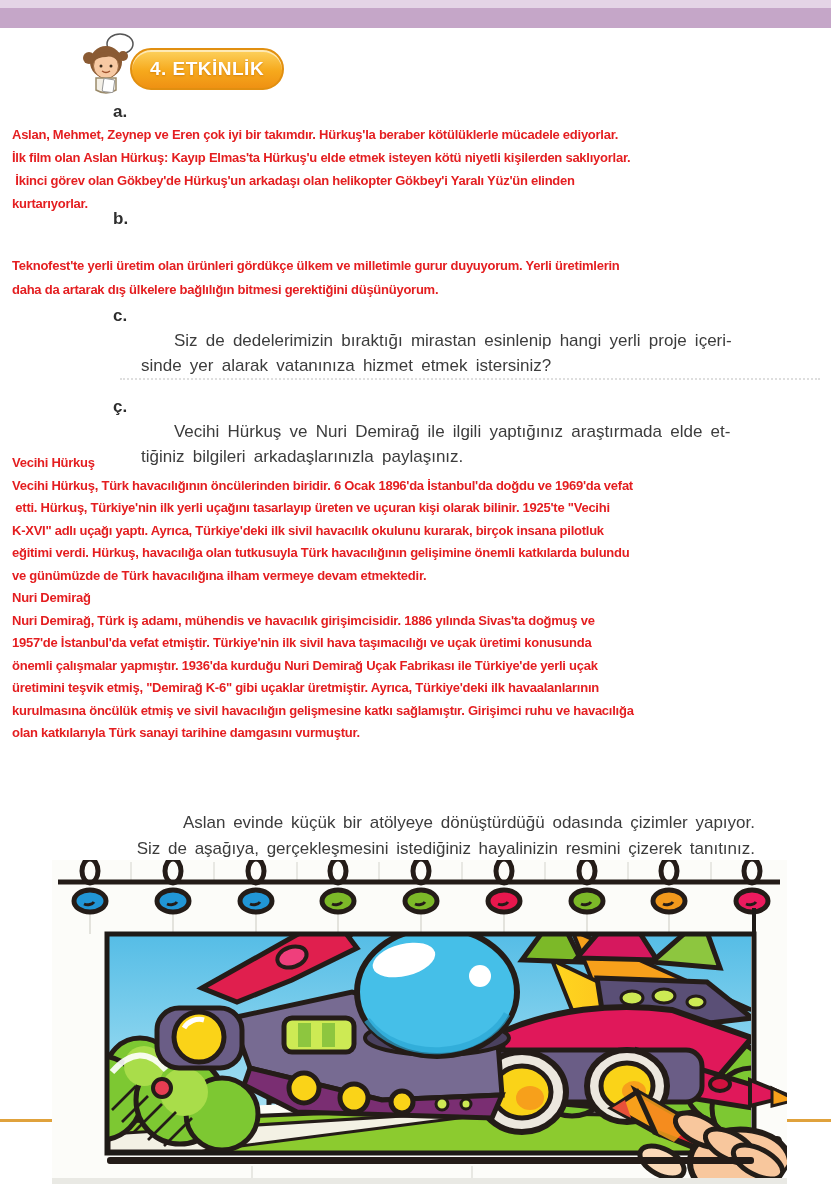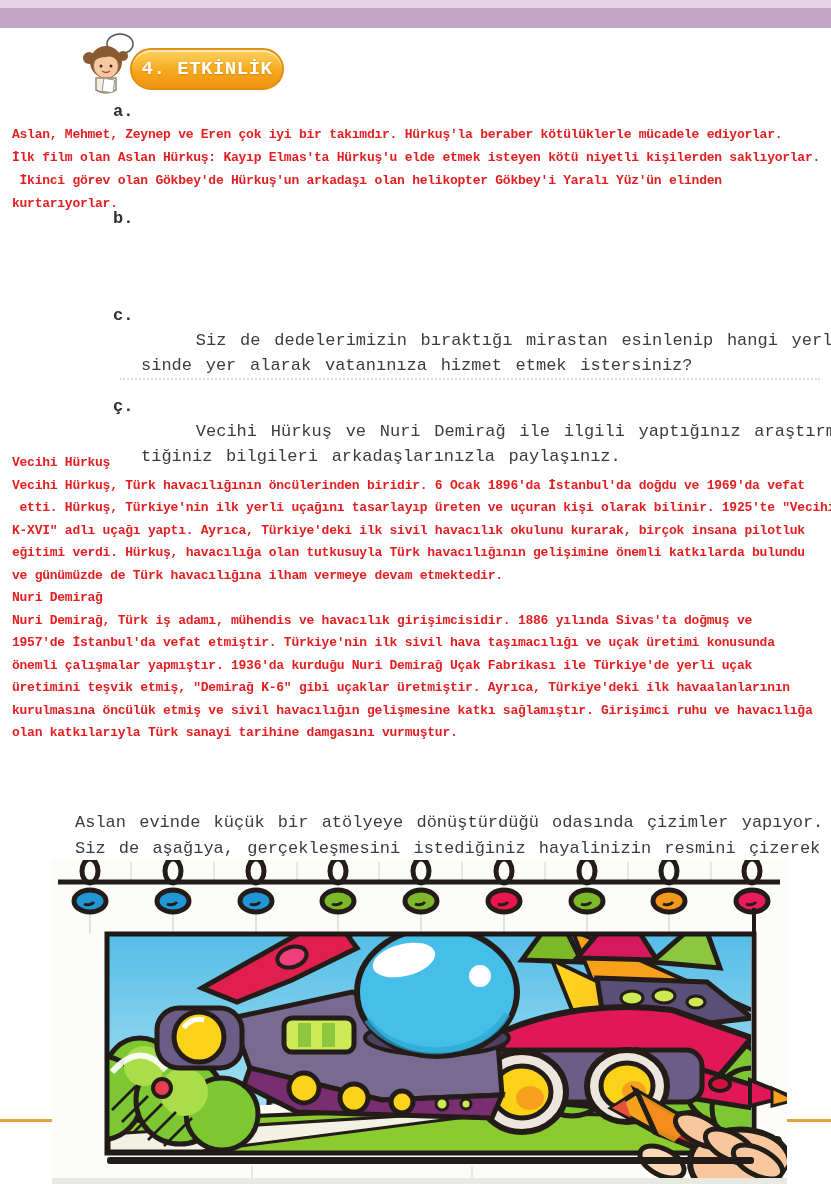--- a/index.html
+++ b/index.html
@@ -1,17 +1,17 @@
 <!DOCTYPE html>
 <html><head>
 <meta charset="utf-8">
 <style>
   html,body{margin:0;padding:0;background:#fff;}
   .page{position:relative;width:831px;height:1184px;background:#fff;overflow:hidden;
-        font-family:Liberation Mono, monospace;}
+        font-family:Liberation Sans, sans-serif;}
   
   .topbar{position:absolute;left:0;top:0;width:831px;height:28px;background:#c5a6c8;}
   .topbar-light{position:absolute;left:0;top:0;width:831px;height:8px;background:#e4d4e6;}
   
   .badge-group{position:absolute;width:230px;height:66px;}
   .badge4{left:80px;top:30px;}
   .badge5{left:80px;top:746px;}
   .pill{position:absolute;left:50px;top:18px;width:150px;height:38px;border-radius:22px;
         background:linear-gradient(180deg,#fdd25f 0%,#f6a91c 55%,#ef9113 100%);
         border:2px solid #e18f10;box-shadow:inset 0 2px 0 rgba(255,255,255,.55);
@@ -69,20 +69,22 @@
     <span class="qletter">a.</span>
   </div>
   <div class="answer ans-a">Aslan, Mehmet, Zeynep ve Eren çok iyi bir takımdır. Hürkuş'la beraber kötülüklerle mücadele ediyorlar.
 İlk film olan Aslan Hürkuş: Kayıp Elmas'ta Hürkuş'u elde etmek isteyen kötü niyetli kişilerden saklıyorlar.
  İkinci görev olan Gökbey'de Hürkuş'un arkadaşı olan helikopter Gökbey'i Yaralı Yüz'ün elinden
 kurtarıyorlar.</div>
 
   <div class="question q-b">
     <span class="qletter">b.</span>
   </div>
+  <div class="answer ans-b">Teknofest'te yerli üretim olan ürünleri gördükçe ülkem ve milletimle gurur duyuyorum. Yerli üretimlerin
+daha da artarak dış ülkelere bağlılığın bitmesi gerektiğini düşünüyorum.</div>
 
   <div class="question q-c">
     <span class="qletter">c.</span><span>Siz de dedelerimizin bıraktığı mirastan esinlenip hangi yerli proje içeri-
 sinde yer alarak vatanınıza hizmet etmek istersiniz?</span>
   </div>
   <div class="dotted-line"></div>
 
   <div class="question q-ch">
     <span class="qletter">ç.</span><span>Vecihi Hürkuş ve Nuri Demirağ ile ilgili yaptığınız araştırmada elde et-
 tiğiniz bilgileri arkadaşlarınızla paylaşınız.</span>

